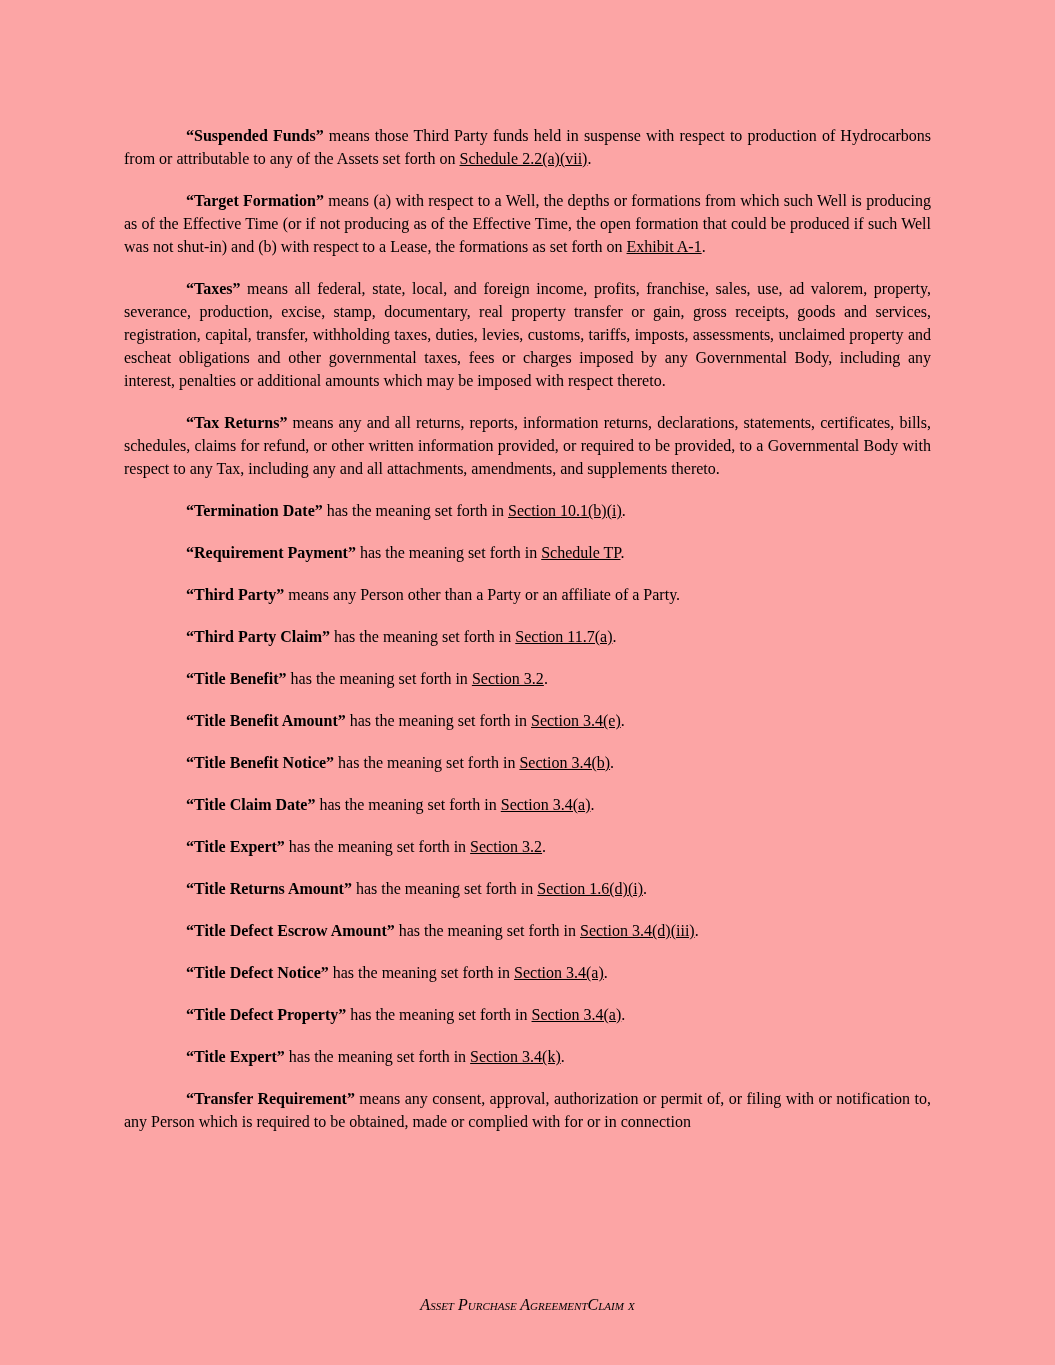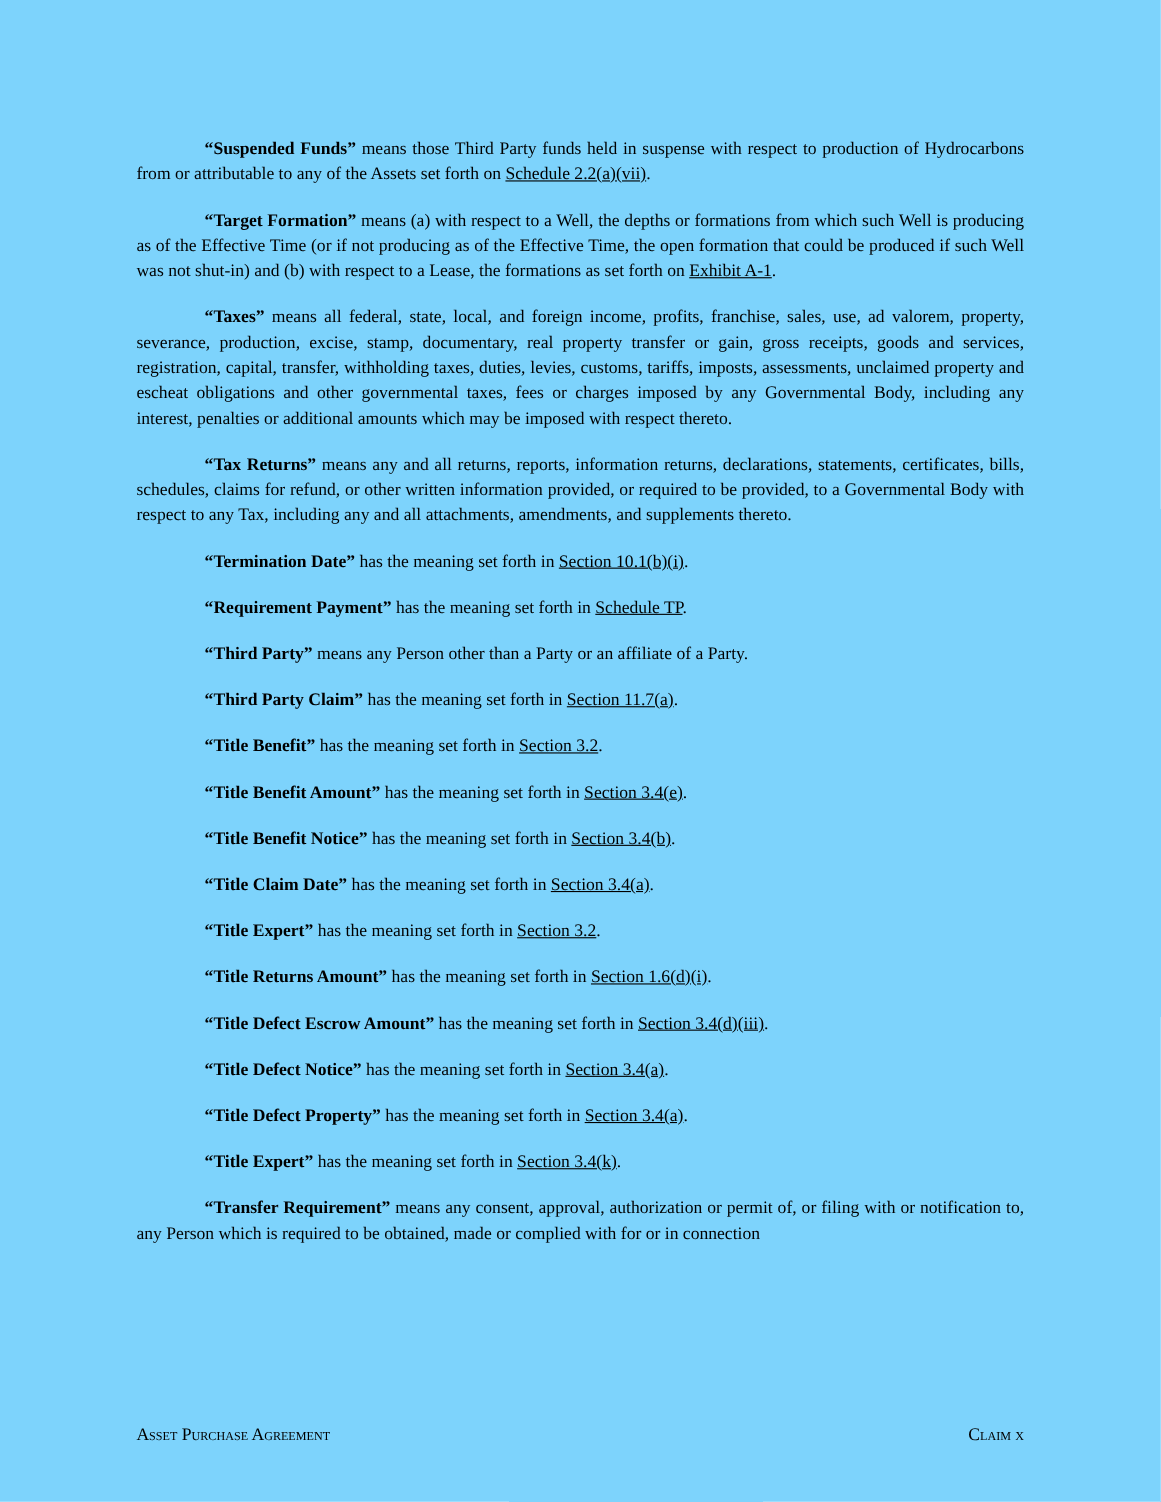--- a/index.html
+++ b/index.html
@@ -5,21 +5,21 @@
   html, body { margin: 0; padding: 0; }
   body {
     width: 1055px; height: 1365px;
     background: #ffffff;
     font-family: "Liberation Serif", serif;
     color: #000000;
   }
   .page {
     position: relative;
     width: 1055px; height: 1365px;
-    background: #7dd3fc;
+    background: #fca5a5;
     overflow: hidden;
   }
   .content {
     position: absolute;
     left: 124px; top: 124px;
     width: 807px;
   }
   .para {
     margin: 0 0 19px 0;
     font-size: 16px;
@@ -28,24 +28,25 @@
     text-indent: 62px;
   }
   .para:last-child { margin-bottom: 12px; }
   .b { font-weight: bold; }
   .u { text-decoration: underline; }
   .footer {
     position: absolute;
     left: 124px; right: 124px;
     top: 1295px;
     display: flex;
-    justify-content: space-between;
+    justify-content: center;
     font-variant: small-caps;
     font-size: 16px;
     line-height: 20px;
+    font-style: italic;
   }
 </style>
 </head>
 <body>
 
 <div class="page">
   <main class="content">
       <p class="para"><span class="b">“Suspended Funds”</span><span> means those Third Party funds held in suspense with respect to production of Hydrocarbons from or attributable to any of the Assets set forth on </span><span class="u">Schedule 2.2(a)(vii)</span><span>.</span></p>
       <p class="para"><span class="b">“Target Formation”</span><span> means (a) with respect to a Well, the depths or formations from which such Well is producing as of the Effective Time (or if not producing as of the Effective Time, the open formation that could be produced if such Well was not shut-in) and (b) with respect to a Lease, the formations as set forth on </span><span class="u">Exhibit A-1</span><span>.</span></p>
       <p class="para"><span class="b">“Taxes”</span><span> means all federal, state, local, and foreign income, profits, franchise, sales, use, ad valorem, property, severance, production, excise, stamp, documentary, real property transfer or gain, gross receipts, goods and services, registration, capital, transfer, withholding taxes, duties, levies, customs, tariffs, imposts, assessments, unclaimed property and escheat obligations and other governmental taxes, fees or charges imposed by any Governmental Body, including any interest, penalties or additional amounts which may be imposed with respect thereto.</span></p>

